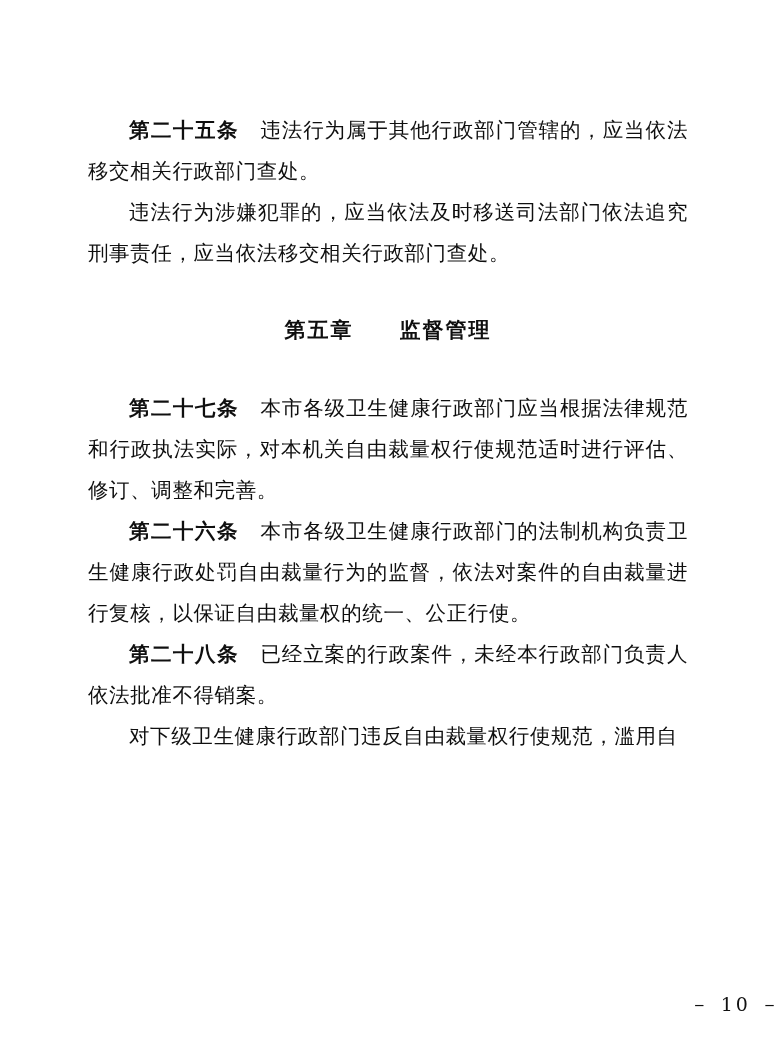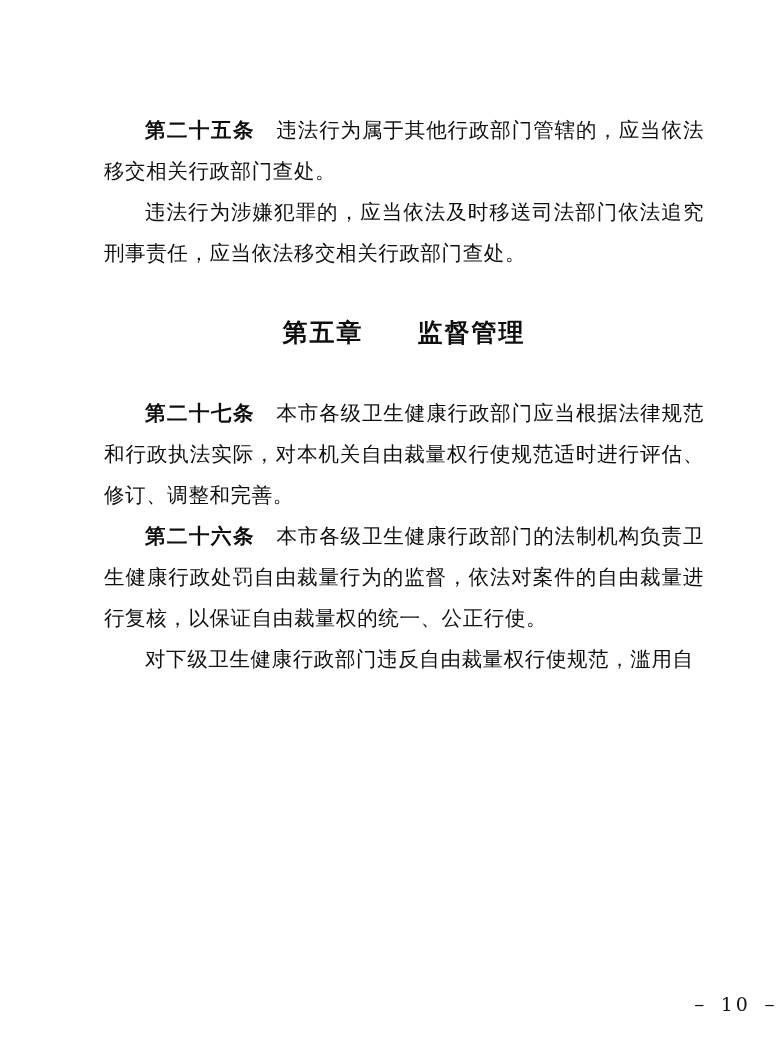--- a/index.html
+++ b/index.html
@@ -18,41 +18,41 @@
   .page {
     position: absolute;
     top: 0;
     left: 0;
     width: 782px;
     height: 1042px;
     background: #ffffff;
   }
   .content {
     position: absolute;
-    left: 104px;
+    left: 88px;
     top: 110px;
     width: 600px;
   }
   .para {
     font-size: 20.5px;
     line-height: 41px;
     text-align: justify;
     text-justify: inter-ideograph;
     margin: 0;
     letter-spacing: 0.6px;
   }
   .indent {
     text-indent: 2em;
   }
   .para .lead {
     font-weight: bold;
     letter-spacing: 1.2px;
   }
   .chapter-heading {
-    font-size: 25px;
+    font-size: 21px;
     font-weight: bold;
     text-align: center;
     letter-spacing: 2px;
     margin: 0;
   }
   .gap-before-heading { height: 42px; }
   .gap-after-heading { height: 44px; }
   .footer {
     position: absolute;
     left: 0;
@@ -87,20 +87,23 @@
     <div class="gap-after-heading"></div>
 
     <p class="para indent">
       <span class="lead">第二十七条</span><span>　本市各级卫生健康行政部门应当根据法律规范和行政执法实际，对本机关自由裁量权行使规范适时进行评估、修订、调整和完善。</span>
     </p>
 
     <p class="para indent">
       <span class="lead">第二十六条</span><span>　本市各级卫生健康行政部门的法制机构负责卫生健康行政处罚自由裁量行为的监督，依法对案件的自由裁量进行复核，以保证自由裁量权的统一、公正行使。</span>
     </p>
 
+    <p class="para indent">
+      <span class="lead">第二十八条</span><span>　已经立案的行政案件，未经本行政部门负责人依法批准不得销案。</span>
+    </p>
 
 
     <p class="para indent">
       <span>对下级卫生健康行政部门违反自由裁量权行使规范，滥用自</span>
     </p>
 
   </div>
 
   <div class="footer">－ 10 －</div>
 

